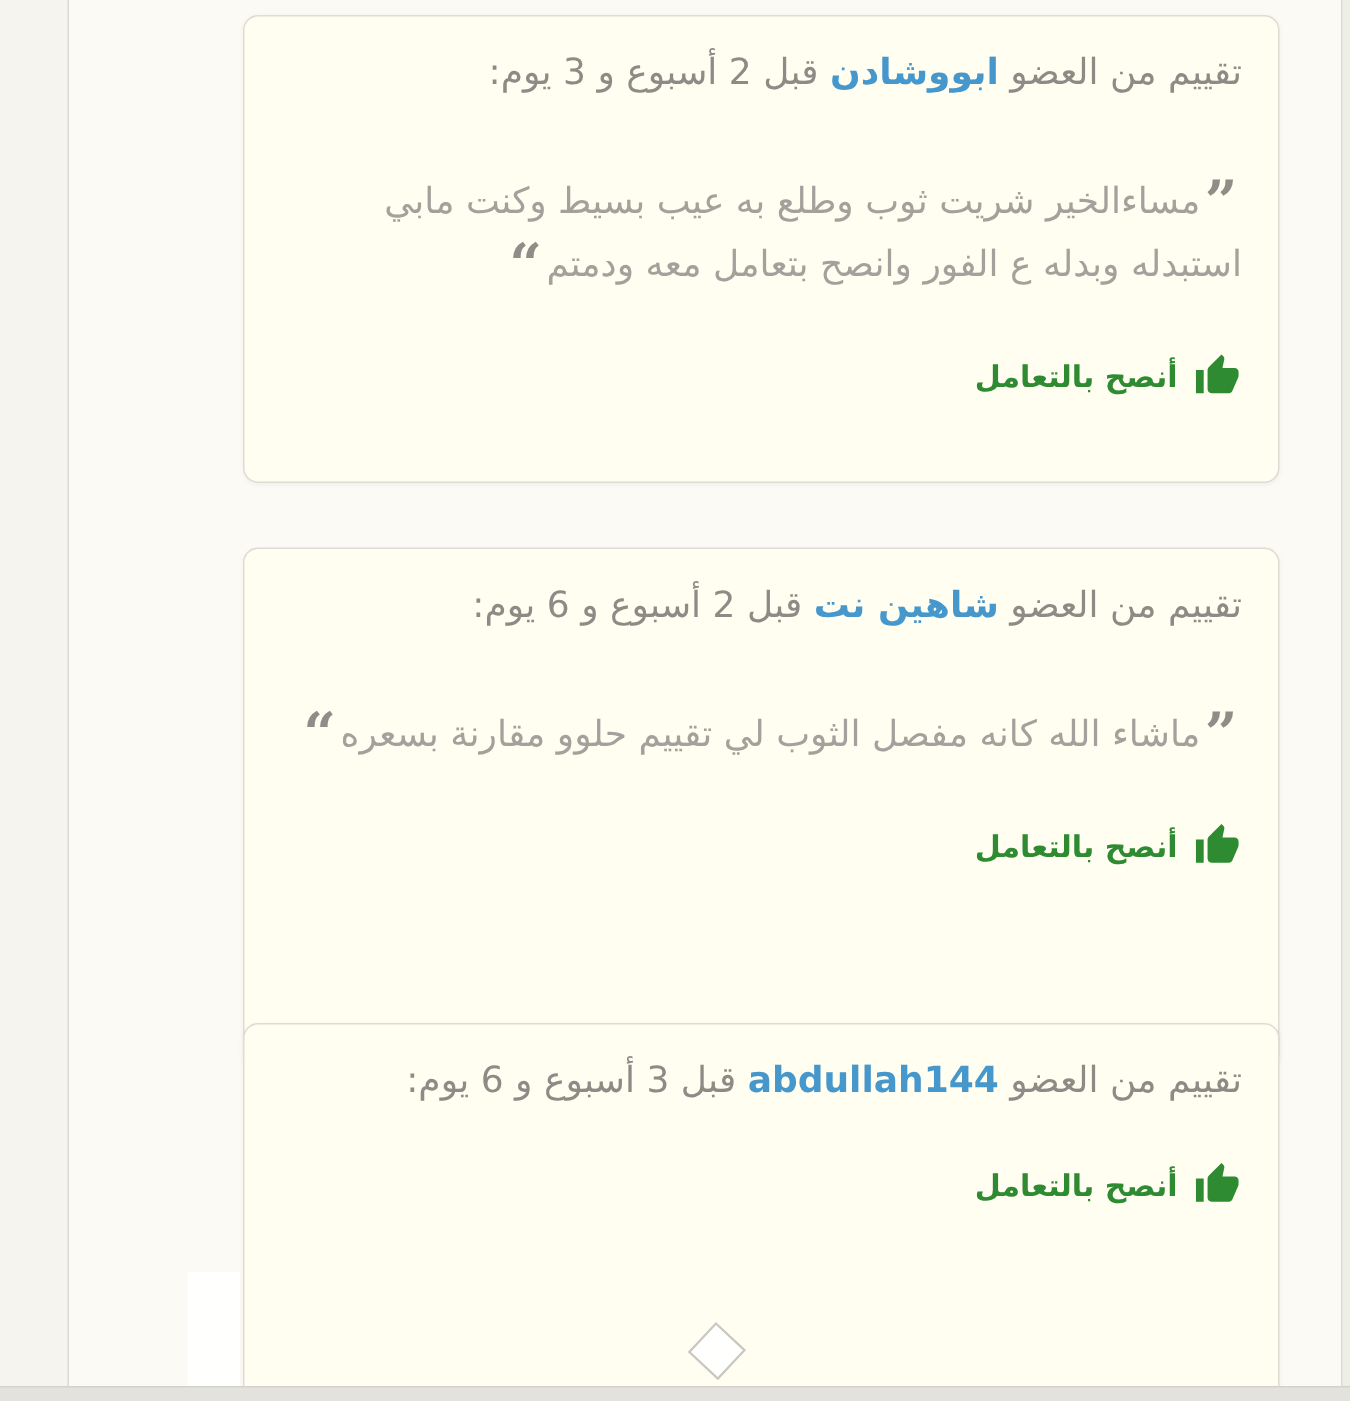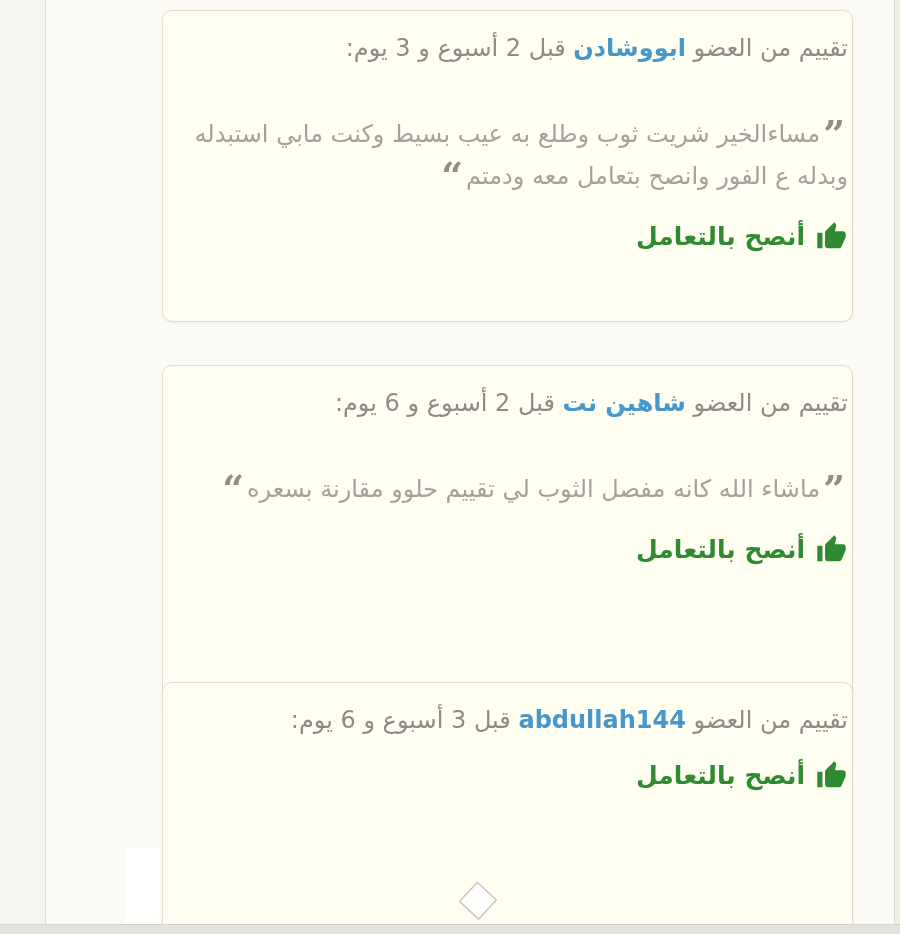--- a/index.html
+++ b/index.html
@@ -11,41 +11,41 @@
   .bg-left{position:absolute;left:0;top:0;width:45px;height:934px;background:#f6f4ee;}
   .bg-right{position:absolute;left:895px;top:0;width:5px;height:934px;background:#edefe7;}
   .vline{position:absolute;top:0;width:1px;height:926px;background:#dbd9d3;}
   .vline.left{left:45px;}
   .vline.right{left:894px;}
 
   .card{
     position:absolute;left:162px;width:691px;box-sizing:border-box;
     background:#fffef1;border:1px solid #dedcd4;border-radius:10px;
     box-shadow:0 1px 3px rgba(120,115,100,0.08);
-    padding:22px 4px;direction:rtl;text-align:right;
+    padding:22px 24px;direction:rtl;text-align:right;
   }
   .card.c1{top:10px;height:312px;}
   .card.c2{top:365px;height:348px;}
   .card.c3{top:682px;height:268px;}
 
   .review-header{font-size:24px;line-height:31px;color:#8d8b86;margin:0;}
   .username{color:#4697cb;font-weight:bold;text-decoration:none;cursor:pointer;}
 
   .review-quote{
     margin:49px 0 0 0;font-size:24px;line-height:42px;color:#a3a19b;
   }
   .qmark{
     font-family:"DejaVu Serif",serif;font-weight:bold;font-size:38px;
     color:#8f8d87;line-height:0;vertical-align:-5px;margin:0 3px;
   }
 
   .rec-row{
-    margin-top:24px;display:flex;direction:rtl;justify-content:flex-start;
+    margin-top:38px;display:flex;direction:rtl;justify-content:flex-start;
     align-items:center;gap:10px;
-    font-size:25px;font-weight:bold;color:#2e8b31;
+    font-size:20px;font-weight:bold;color:#2e8b31;
   }
   .thumb-icon{width:33px;height:31px;flex:0 0 auto;}
 
   .watermark{
     position:absolute;right:-4px;bottom:2px;z-index:5;
     transform:rotate(-2deg);pointer-events:none;
   }
   .corner-patch{
     position:absolute;left:125px;top:848px;width:35px;height:77px;
     background:rgba(255,255,255,0.85);z-index:4;

